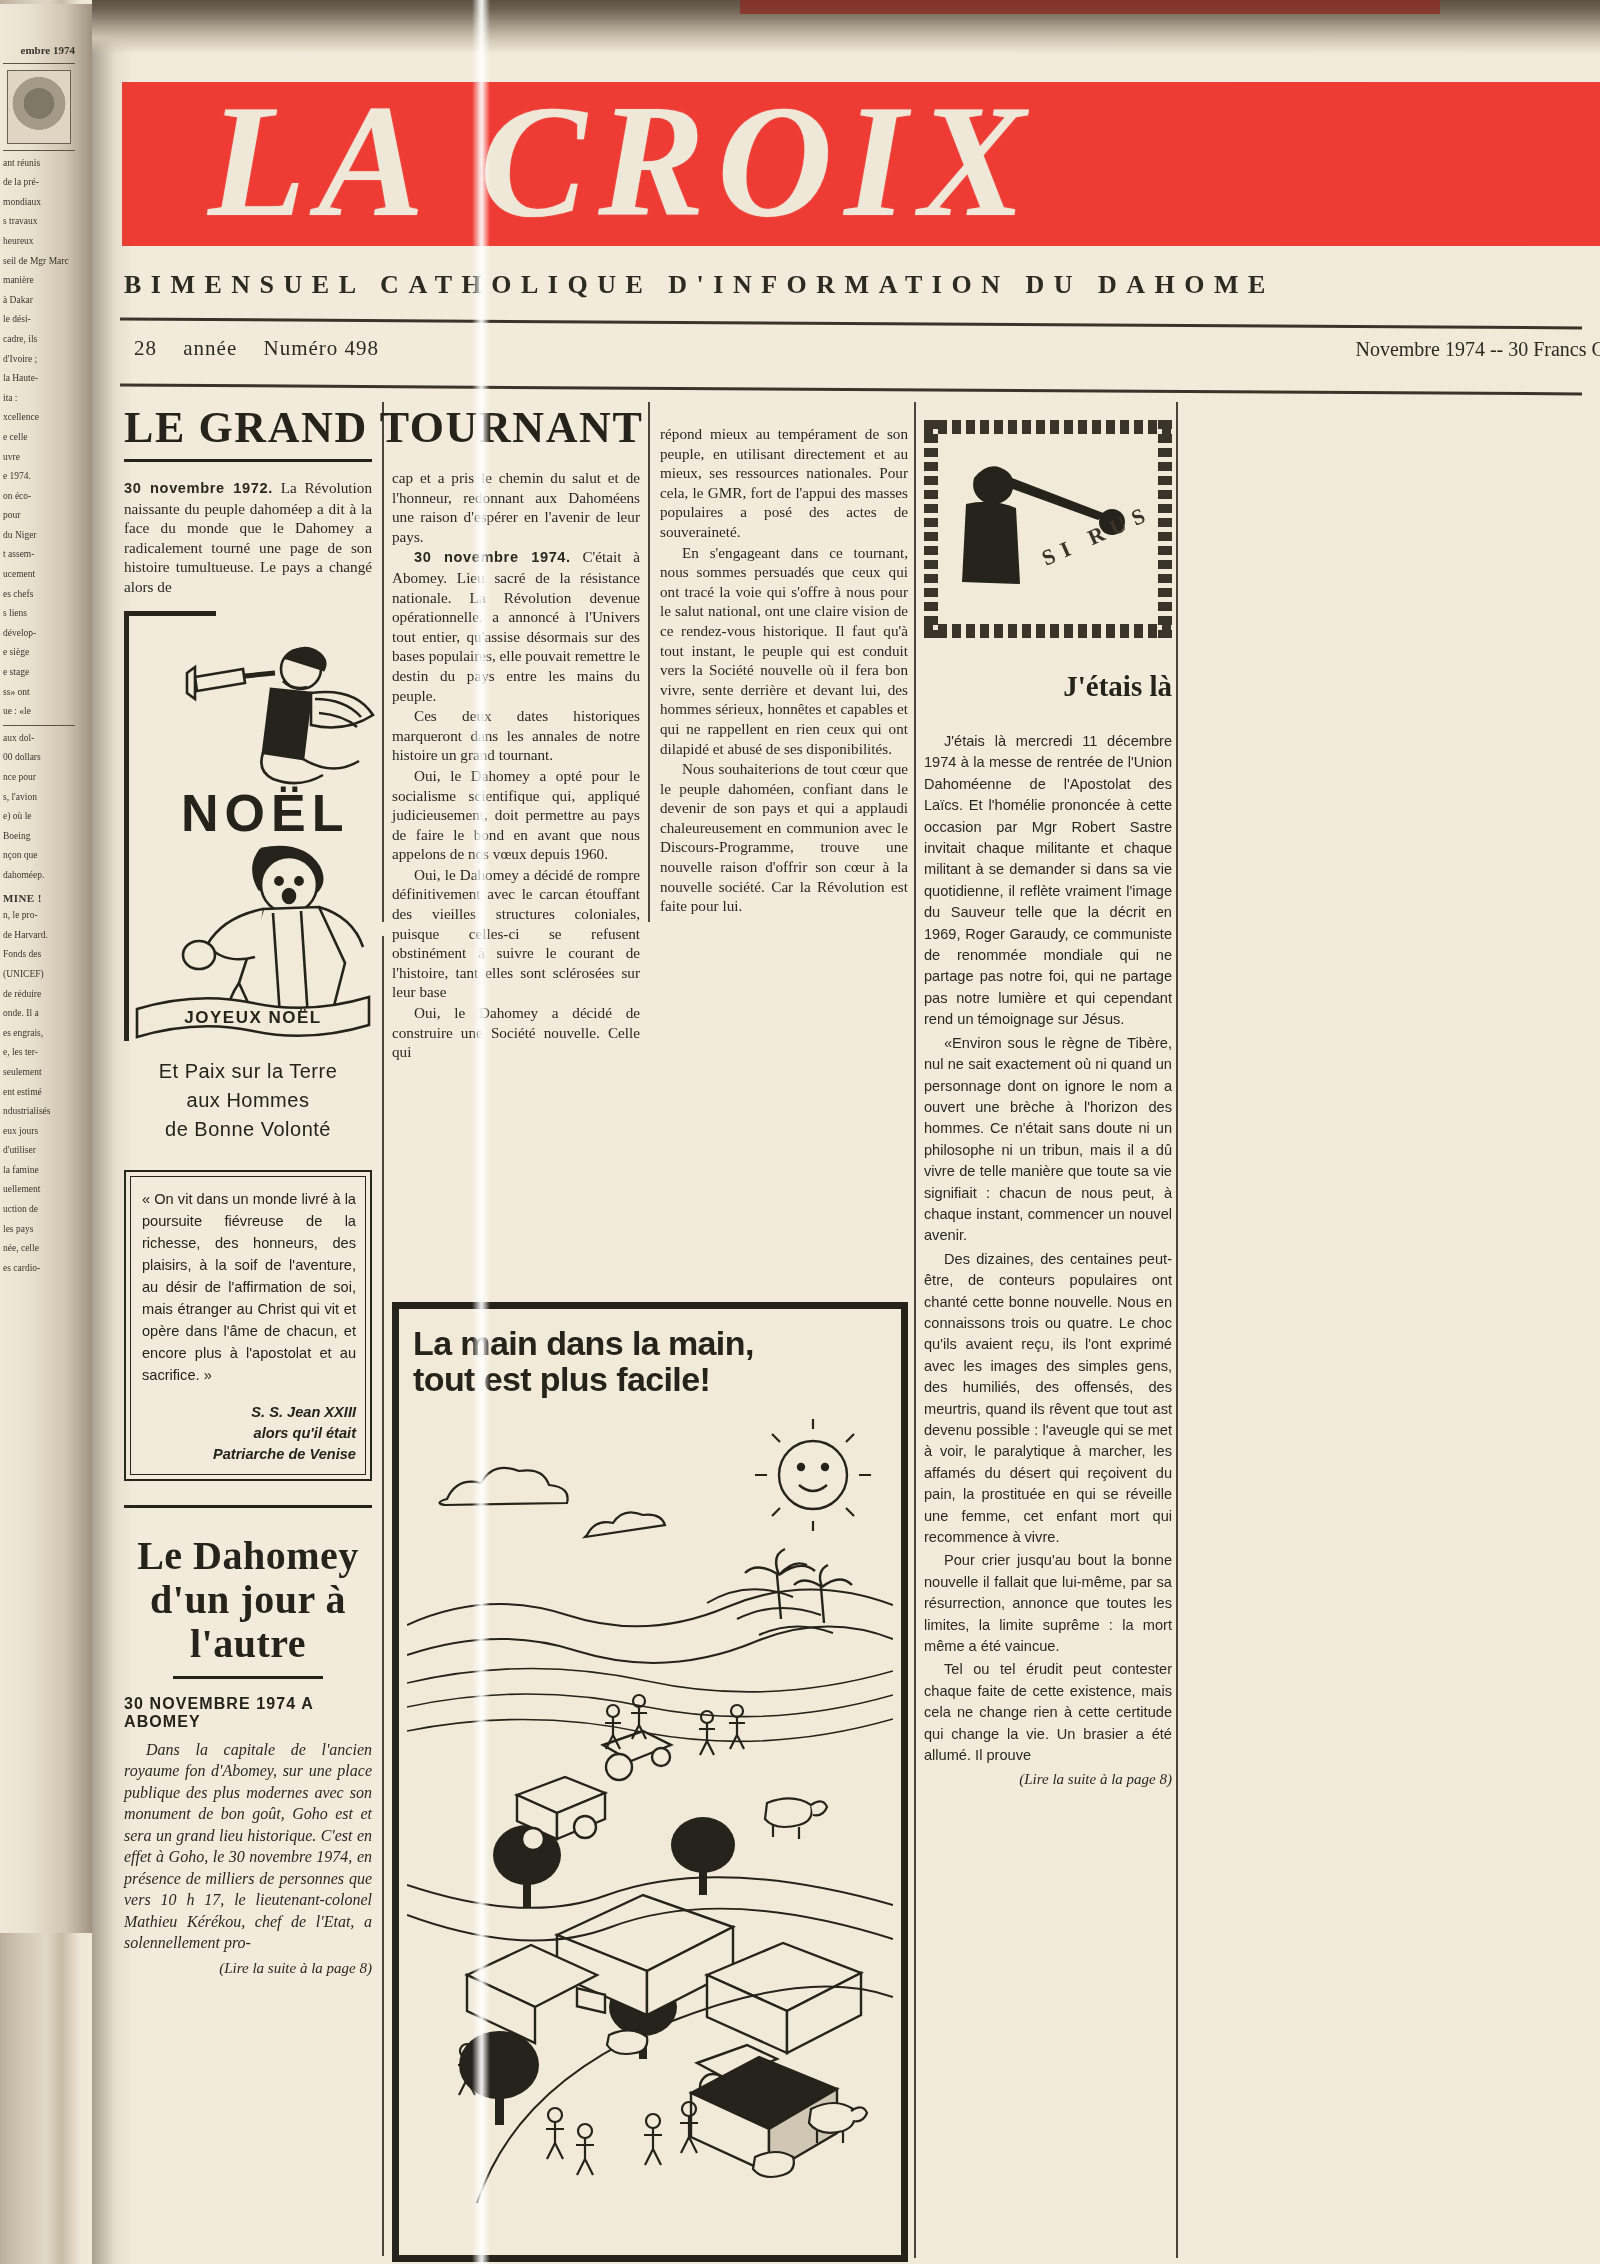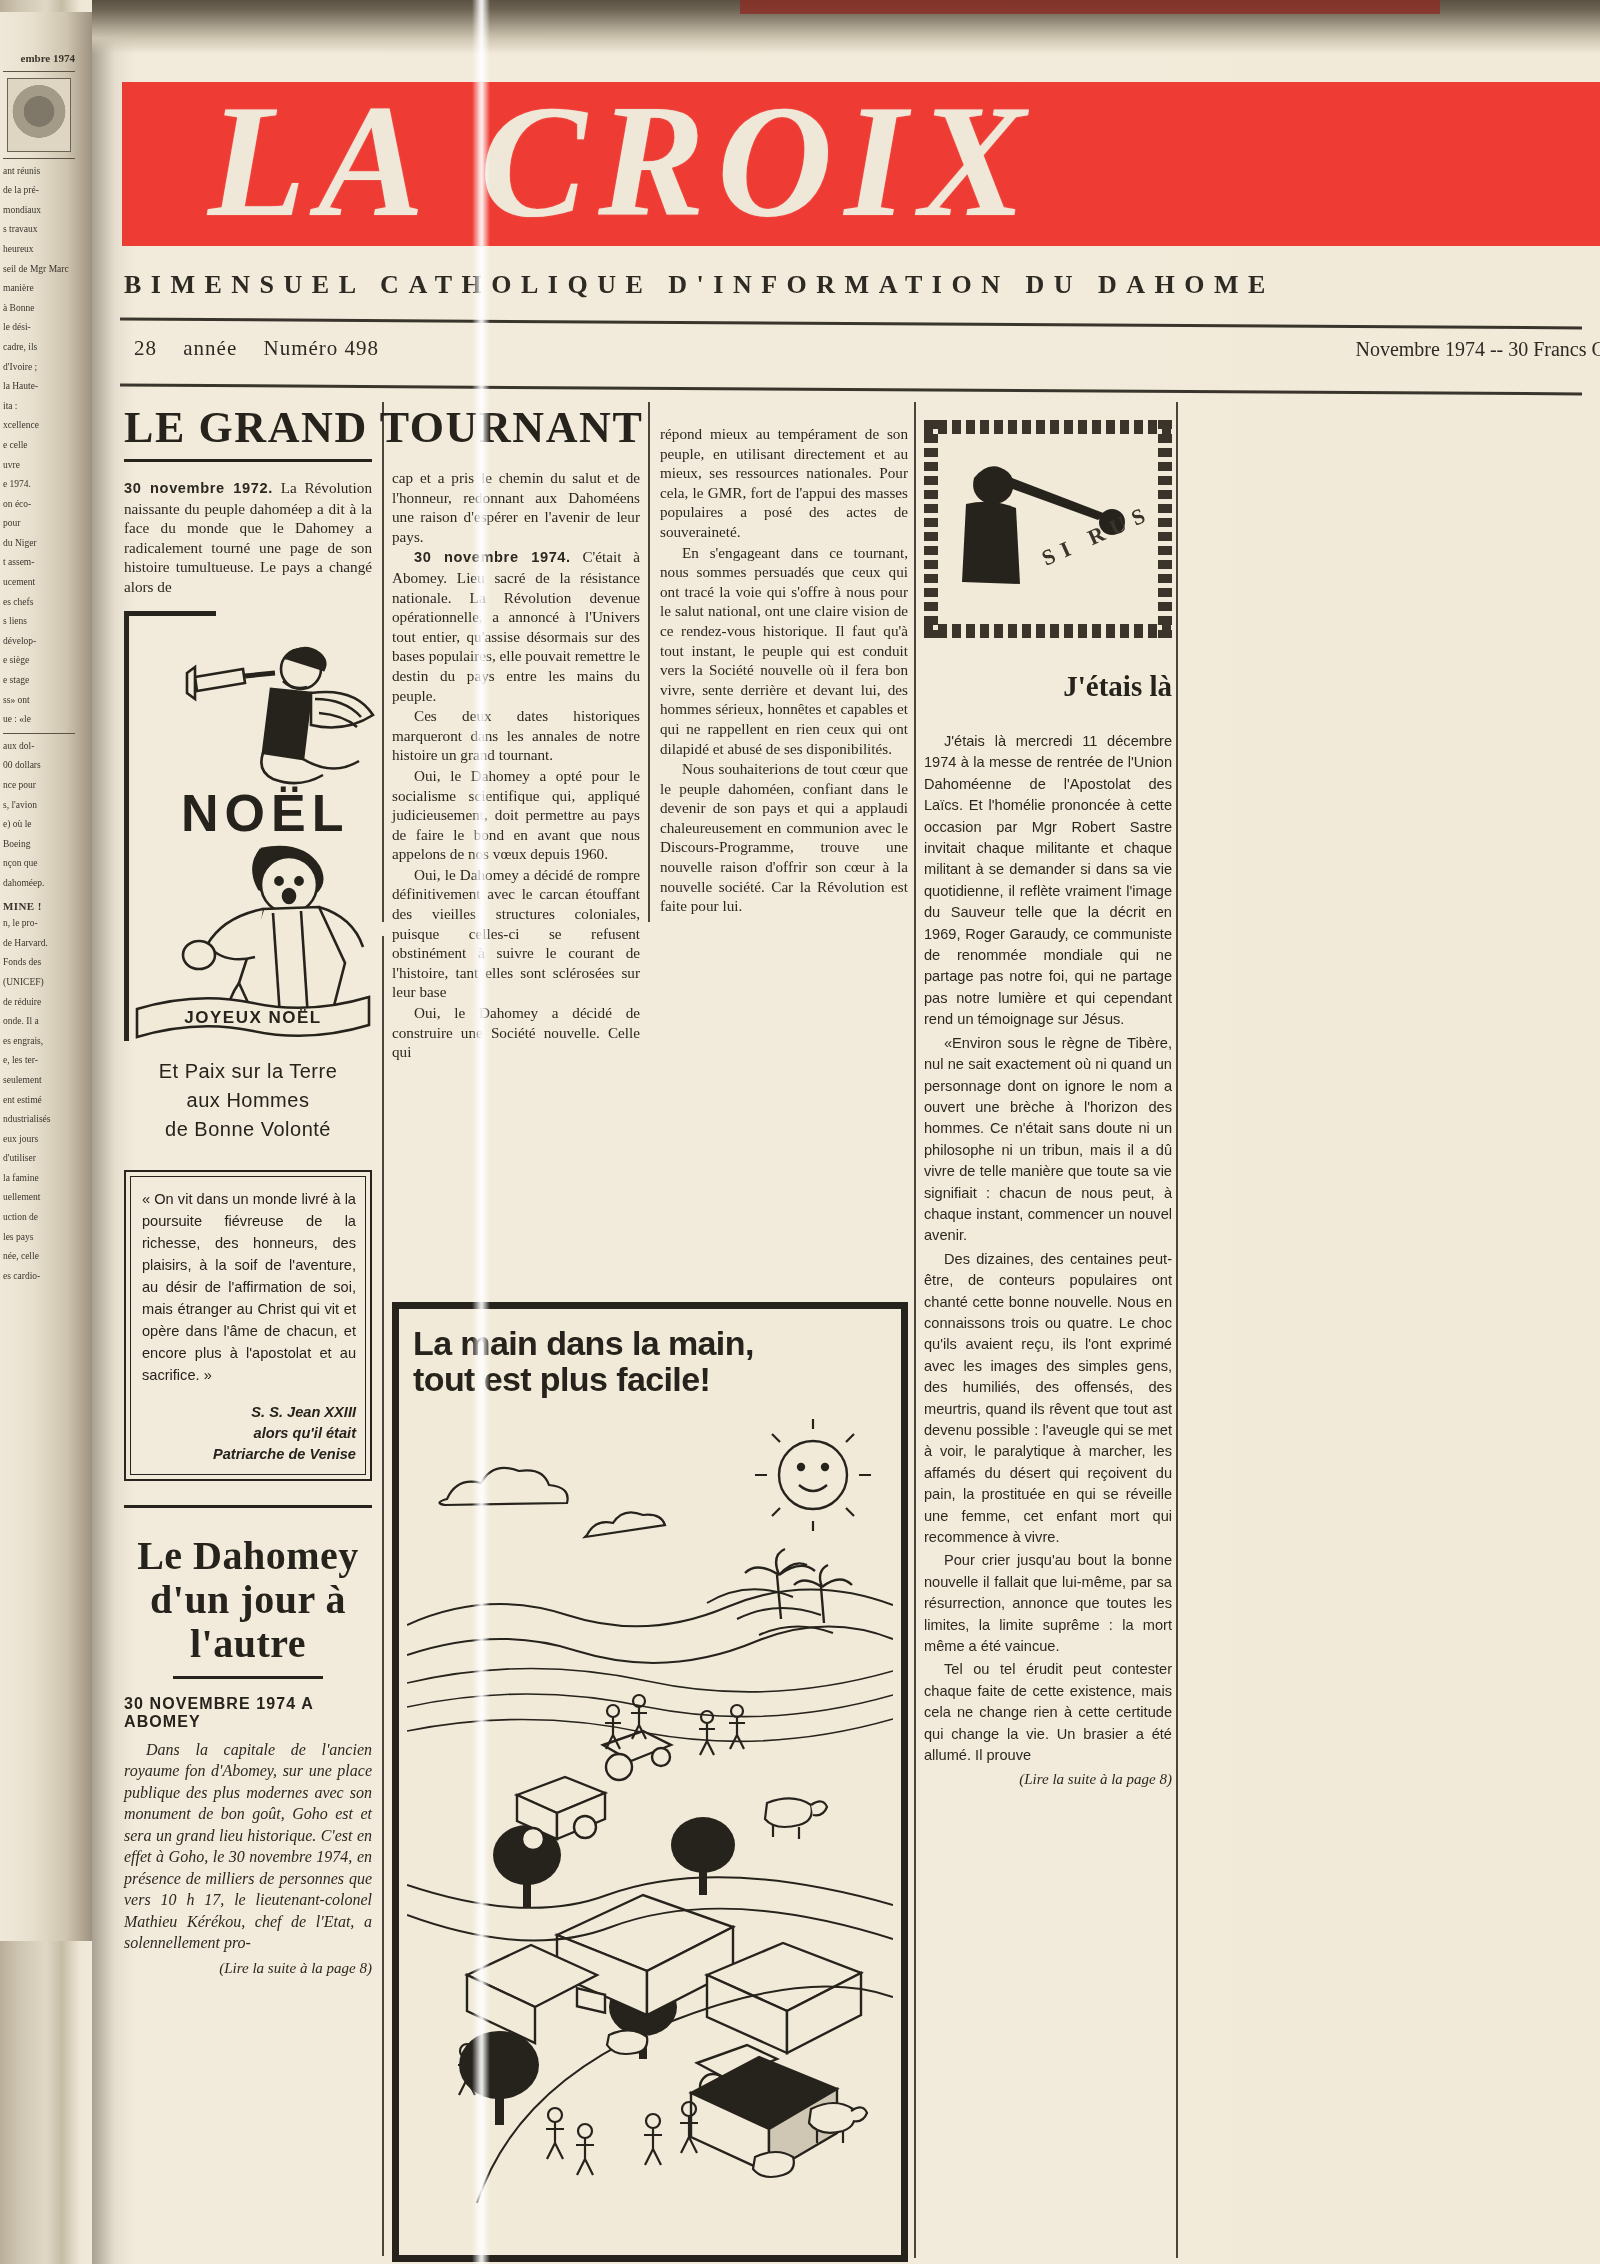--- a/index.html
+++ b/index.html
@@ -8,21 +8,21 @@
     background:#cfc7b4;
     font-family:"Liberation Serif", serif;
     overflow:hidden;position:relative;
   }
   
   #page{position:absolute;inset:0;
     background:
       linear-gradient(90deg,#b9ae9a 0px,#cdc4b0 18px,#e0d8c6 46px,#c6bca6 62px,#efe7d6 80px,#f2eadb 110px, #f2ead9 1590px);
   }
   
-  #left-strip{position:absolute;left:0;top:12px;width:92px;height:1929px;
+  #left-strip{position:absolute;left:0;top:4px;width:92px;height:1929px;
     background:linear-gradient(90deg,#efe8d8 0px,#e9e1d0 30px,#cfc5b0 66px,#b5aa96 80px,#9e9380 92px);
     overflow:hidden;text-decoration:underline;}
   #left-col{position:absolute;left:0;top:0;width:80px;height:2264px;
     padding:40px 5px 0 3px;box-sizing:border-box;
     font-size:9.5px;line-height:12.6px;color:#3a352c;text-align:justify;
     font-family:"Liberation Serif",serif;}
   #left-col .lc-date{font-size:11px;font-weight:bold;margin-bottom:6px;text-align:right;}
   #left-col .lc-rule{border-top:1px solid #5b5446;margin:6px 0;}
   #left-col .lc-globe{width:62px;height:72px;border:1px solid #6a6253;margin:0 auto 6px;
     background:radial-gradient(circle at 50% 45%,#7f7768 0 30%,#a39a88 31% 52%,#ded5c3 53% 100%);}
@@ -125,21 +125,21 @@
       <div class="lc-rule"></div>
       <div class="lc-globe"></div>
       <div class="lc-rule"></div>
       <p>ant réunis</p>
       <p>de la pré-</p>
       <p>mondiaux</p>
       <p>s travaux</p>
       <p>heureux</p>
       <p>seil de Mgr Marc</p>
       <p> manière</p>
-      <p>à Bonne</p>
+      <p>à Dakar</p>
       <p>le dési-</p>
       <p>cadre, ils</p>
       <p>d'Ivoire ;</p>
       <p>la Haute-</p>
       <p>ita :</p>
       <p>xcellence</p>
       <p>e celle</p>
       <p>uvre</p>
       <p>e 1974.</p>
       <p>on éco-</p>

